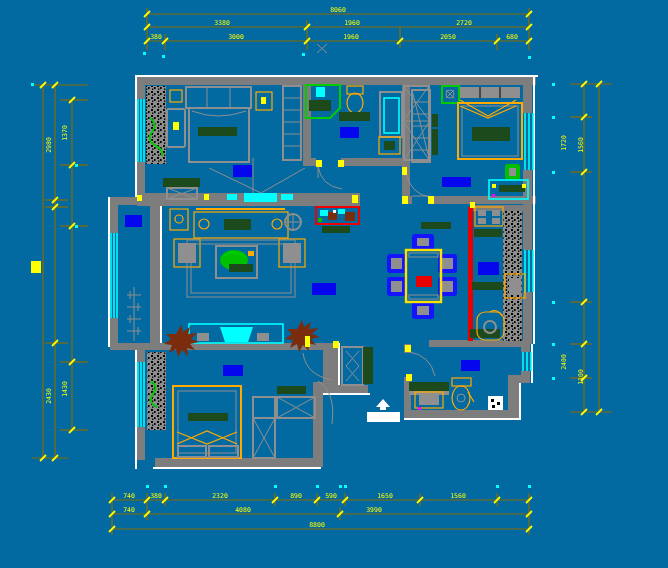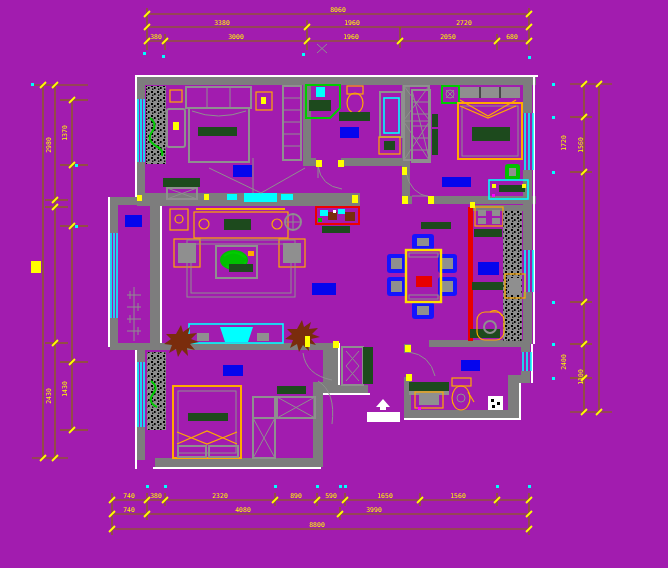--- a/index.html
+++ b/index.html
@@ -1,16 +1,16 @@
 <!DOCTYPE html>
 <html><head>
 <meta charset="utf-8">
 <style>
   html,body{margin:0;padding:0;background:#000;}
-  #stage{position:relative;width:668px;height:568px;background:#a21caf;overflow:hidden;}
+  #stage{position:relative;width:668px;height:568px;background:#0369a1;overflow:hidden;}
   svg{display:block}
   .wl{fill:#7d7d7d}
   .wh{fill:#ffffff}
   .win{stroke:#00ffff;stroke-width:1.6;fill:none}
   .cyf{fill:#00ffff}
   .dg{fill:#1d4a1d}
   .or{stroke:#ffaa00;fill:none;stroke-width:2}
   .or1{stroke:#ffaa00;fill:none;stroke-width:1.2}
   .orf{fill:#ffaa00}
   .gy{stroke:#8f8f8f;fill:none;stroke-width:2}

